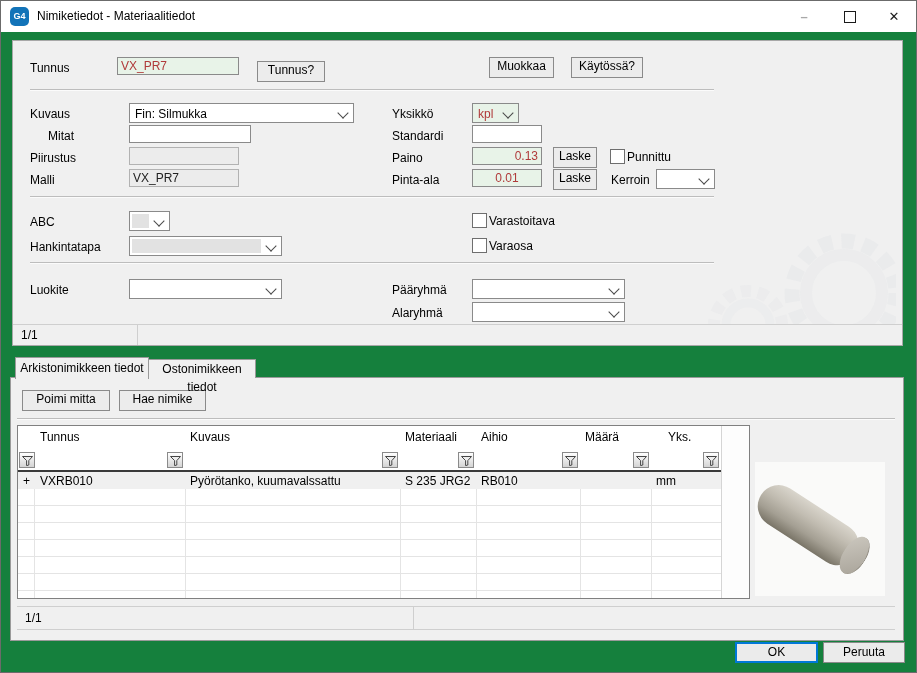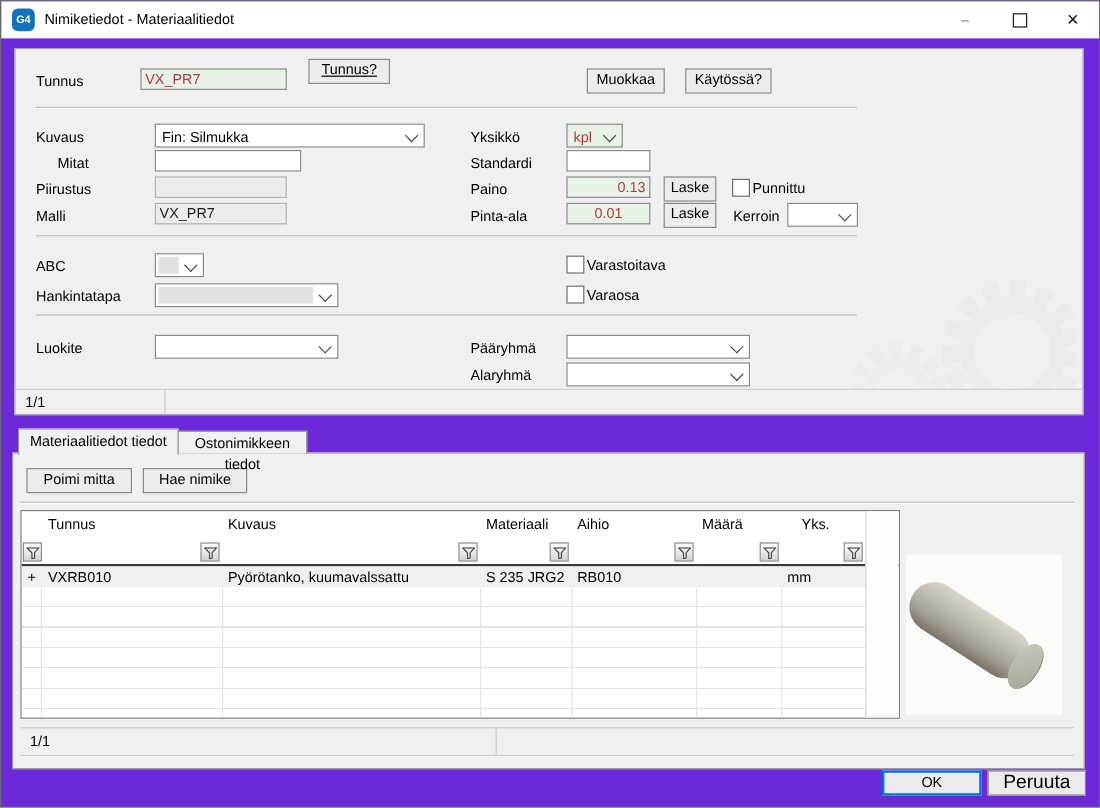--- a/index.html
+++ b/index.html
@@ -1,18 +1,18 @@
 <!DOCTYPE html>
 <html><head>
 <meta charset="utf-8">
 <style>
   html,body{margin:0;padding:0;background:#d8d8d8;}
   .window{
     position:relative; width:915px; height:671px; margin:0;
-    background:#6d28d9; border:1px solid #6b6b6b;
+    background:#15803d; border:1px solid #6b6b6b;
     font-family:"Liberation Sans", sans-serif; font-size:12px; color:#000;
     overflow:hidden;
   }
   
   .titlebar{position:absolute; left:0; top:0; width:100%; height:31px; background:#fff;}
   .app-icon{position:absolute; left:9px; top:6px; width:19px; height:19px; background:#1273b8;
     border-radius:5px; color:#fff; font-size:9px; font-weight:bold; text-align:center; line-height:19px;}
   .title-text{position:absolute; left:36px; top:8px; font-size:12px;}
   .wbtn{position:absolute; top:0; height:31px; text-align:center; line-height:31px; font-size:13px;}
   .btn-min{left:782px; width:42px; color:#a8a8a8; font-weight:bold;}
@@ -66,21 +66,21 @@
   .preview{position:absolute; left:744px; top:84px; width:130px; height:134px; background:#fafaf9; overflow:hidden;}
   .cyl{position:absolute; left:-4px; top:46px; width:126px; height:42px; transform:rotate(33deg);}
   .cylbody{position:absolute; left:0; top:0; width:112px; height:42px; border-radius:21px;
     background:linear-gradient(to bottom,#d9d5cc 0%,#c2bdb2 35%,#a49f93 70%,#797467 100%);}
   .cylcap{position:absolute; left:100px; top:0; width:22px; height:42px; border-radius:50%;
     background:linear-gradient(135deg,#cdc9c0,#a8a399); border-right:1px solid #8d887d;}
   
   .okbtn{position:absolute; left:734px; top:641px; width:79px; height:17px; background:#ebebeb;
     border:2px solid #0078d7; text-align:center; line-height:17px; font-size:12px;}
   .perbtn{position:absolute; left:822px; top:641px; width:80px; height:19px; background:#ebebeb;
-    border:1px solid #8a8a8a; text-align:center; line-height:19px; font-size:16px;}
+    border:1px solid #8a8a8a; text-align:center; line-height:19px; font-size:12px;}
   .watermark{position:absolute; right:6px; bottom:18px; opacity:0.45; pointer-events:none;}
 </style>
 </head>
 <body>
 
 <div class="window">
 
   <div class="titlebar">
     <div class="app-icon">G4</div>
     <div class="title-text">Nimiketiedot - Materiaalitiedot</div>
@@ -101,21 +101,21 @@
       <g opacity="0.35">
         <circle cx="158" cy="96" r="52" fill="none" stroke="#ccd1d8" stroke-width="15" stroke-dasharray="13 9"></circle>
         <circle cx="158" cy="96" r="38" fill="none" stroke="#d3d7dd" stroke-width="12"></circle>
         <circle cx="62" cy="128" r="34" fill="none" stroke="#d3d7dd" stroke-width="12" stroke-dasharray="10 7"></circle>
         <circle cx="62" cy="128" r="22" fill="none" stroke="#d9dce1" stroke-width="9"></circle>
       </g>
     </svg>
 
     <div class="lbl" style="left:17px; top:20px;">Tunnus</div>
     <input class="txt green" style="left: 104px; top: 16px; width: 114px;" value="VX_PR7">
-    <div class="btn" style="left:244px; top:8px; width:66px;text-decoration:underline;">Tunnus?</div>
+    <div class="btn" style="left:244px; top:20px; width:66px;">Tunnus?</div>
     <div class="btn" style="left:476px; top:16px; width:63px;">Muokkaa</div>
     <div class="btn" style="left:558px; top:16px; width:70px;">Käytössä?</div>
 
     <div class="sep" style="top:48px;"></div>
 
     <div class="lbl" style="left:17px; top:66px;">Kuvaus</div>
     <div class="combo" style="left:116px; top:62px; width:225px;">
       <span class="ctext">Fin: Silmukka</span>
       <span class="chev"></span>
     </div>
@@ -180,21 +180,21 @@
     <div class="combo" style="left:459px; top:261px; width:153px;">
       <span class="chev"></span>
     </div>
 
     <div class="pagerbar">
       <span class="ptext">1/1</span>
       <span class="pdiv" style="left:124px;"></span>
     </div>
   </div>
 
-  <div class="tab active">Materiaalitiedot tiedot</div>
+  <div class="tab active">Arkistonimikkeen tiedot</div>
   <div class="tab inactive">Ostonimikkeen tiedot</div>
 
   <div class="panelB">
     <div class="btn" style="left:11px; top:12px; width:86px;">Poimi mitta</div>
     <div class="btn" style="left:108px; top:12px; width:85px;">Hae nimike</div>
 
     <div class="sep" style="left:6px; top:40px; width:878px;"></div>
 
     <div class="grid">
 

